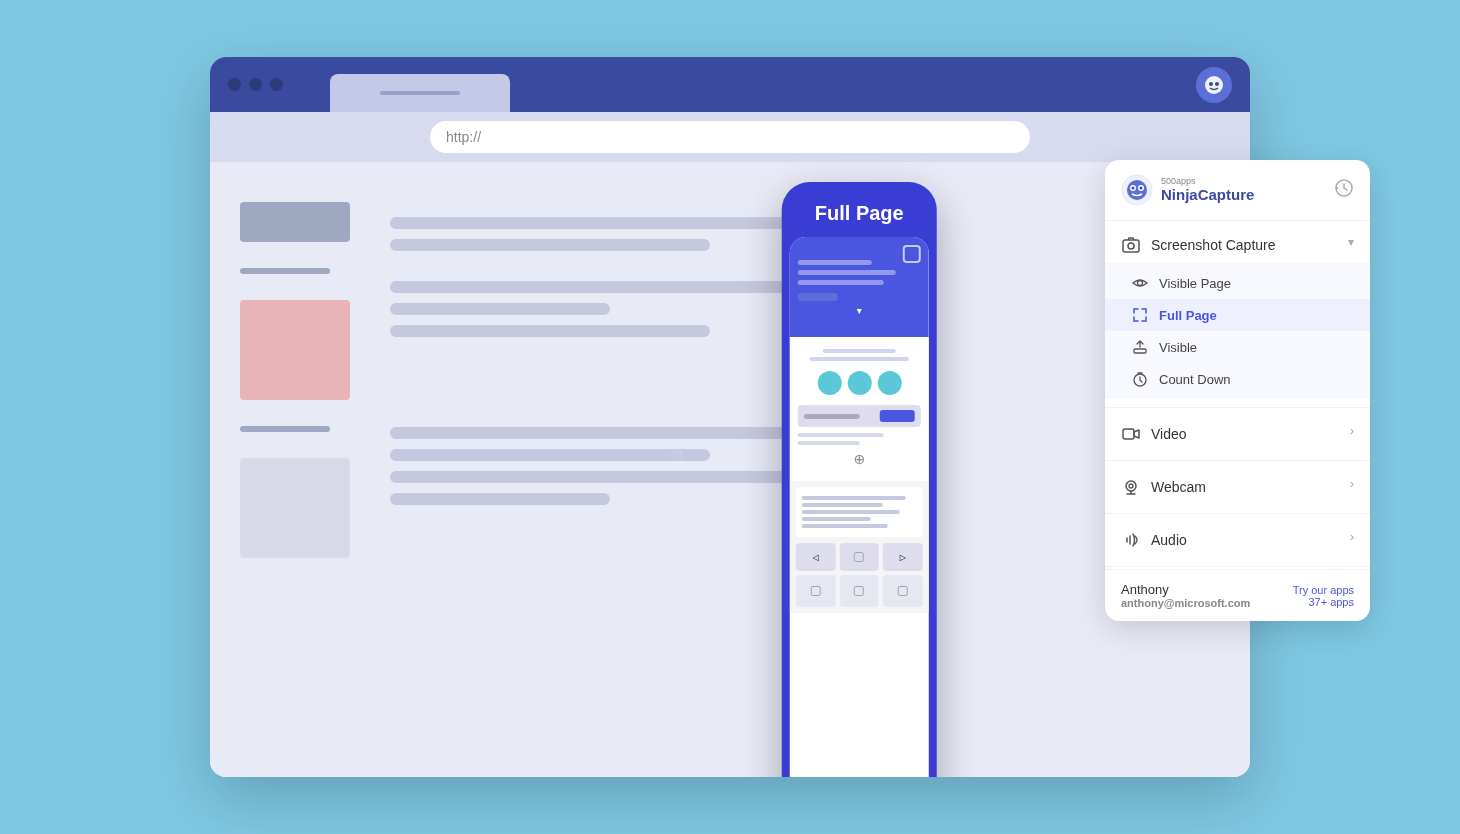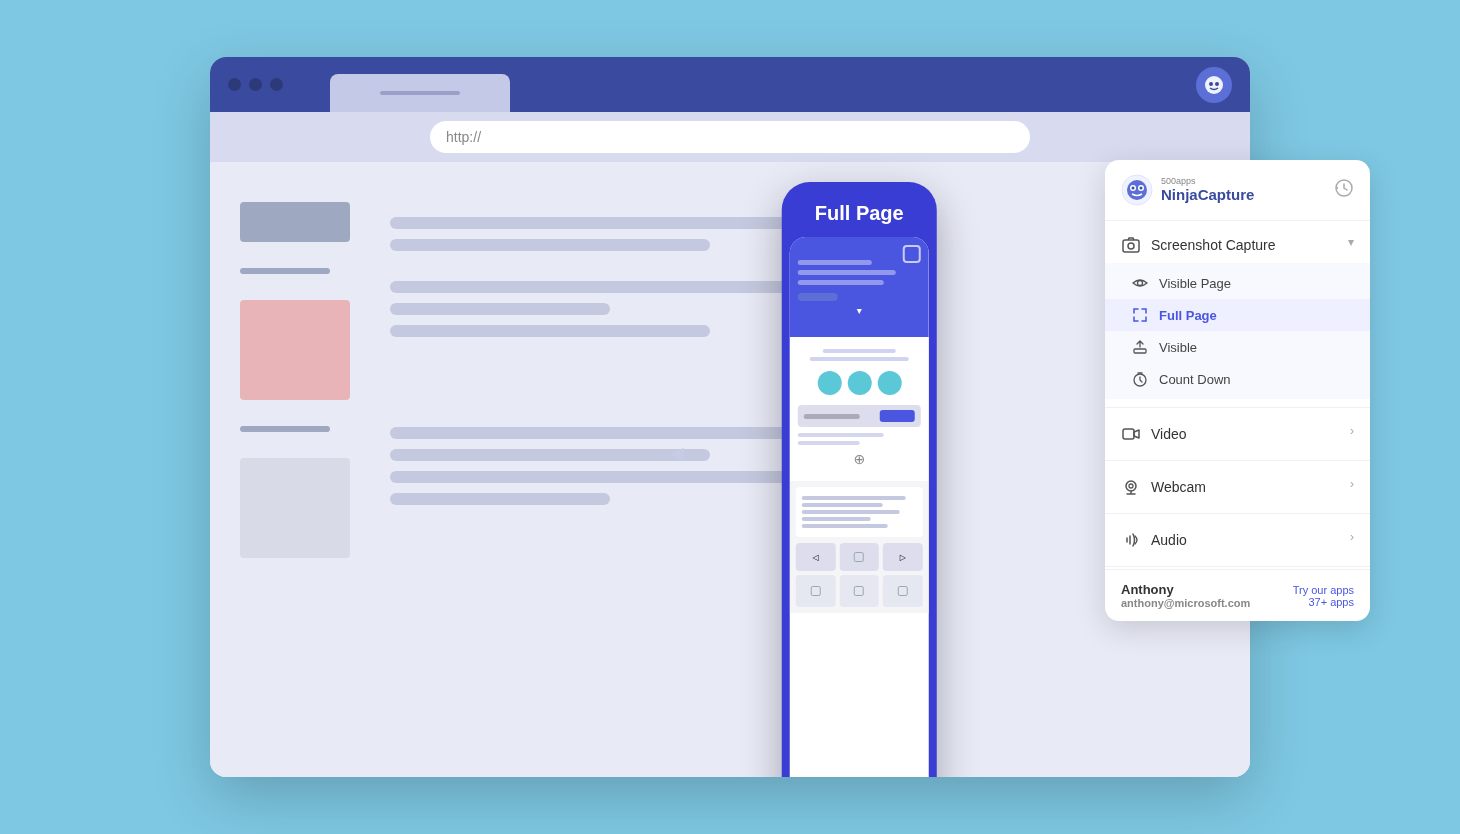--- a/index.html
+++ b/index.html
@@ -499,21 +499,21 @@
       border-top: 1px solid #f0f0f0;
     }
 
     .user-info {
       display: flex;
       flex-direction: column;
     }
 
     .user-name {
       font-size: 13px;
-      font-weight: 700;
+      font-weight: 400;
       color: #333;
     }
 
     .user-email {
       font-size: 11px;
       color: #888;
       font-weight: bold;
     }
 
     .try-link {

